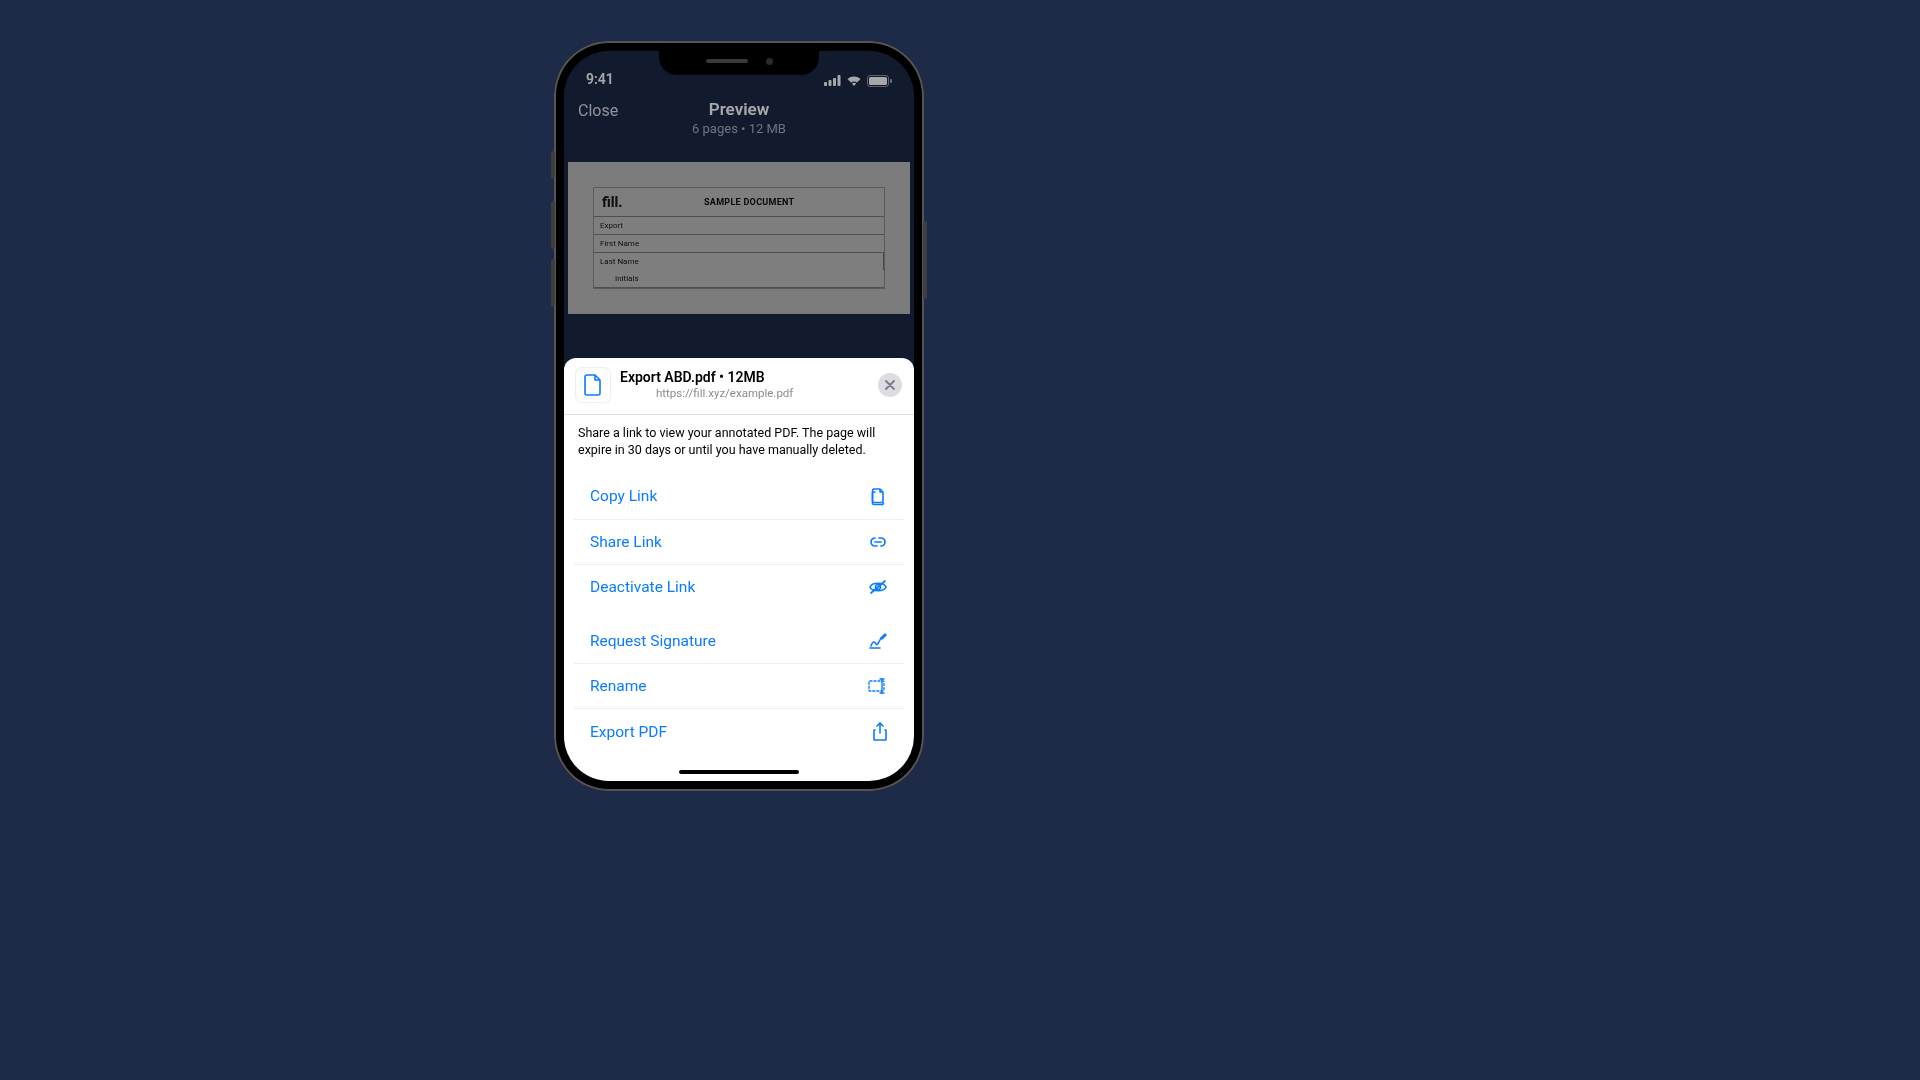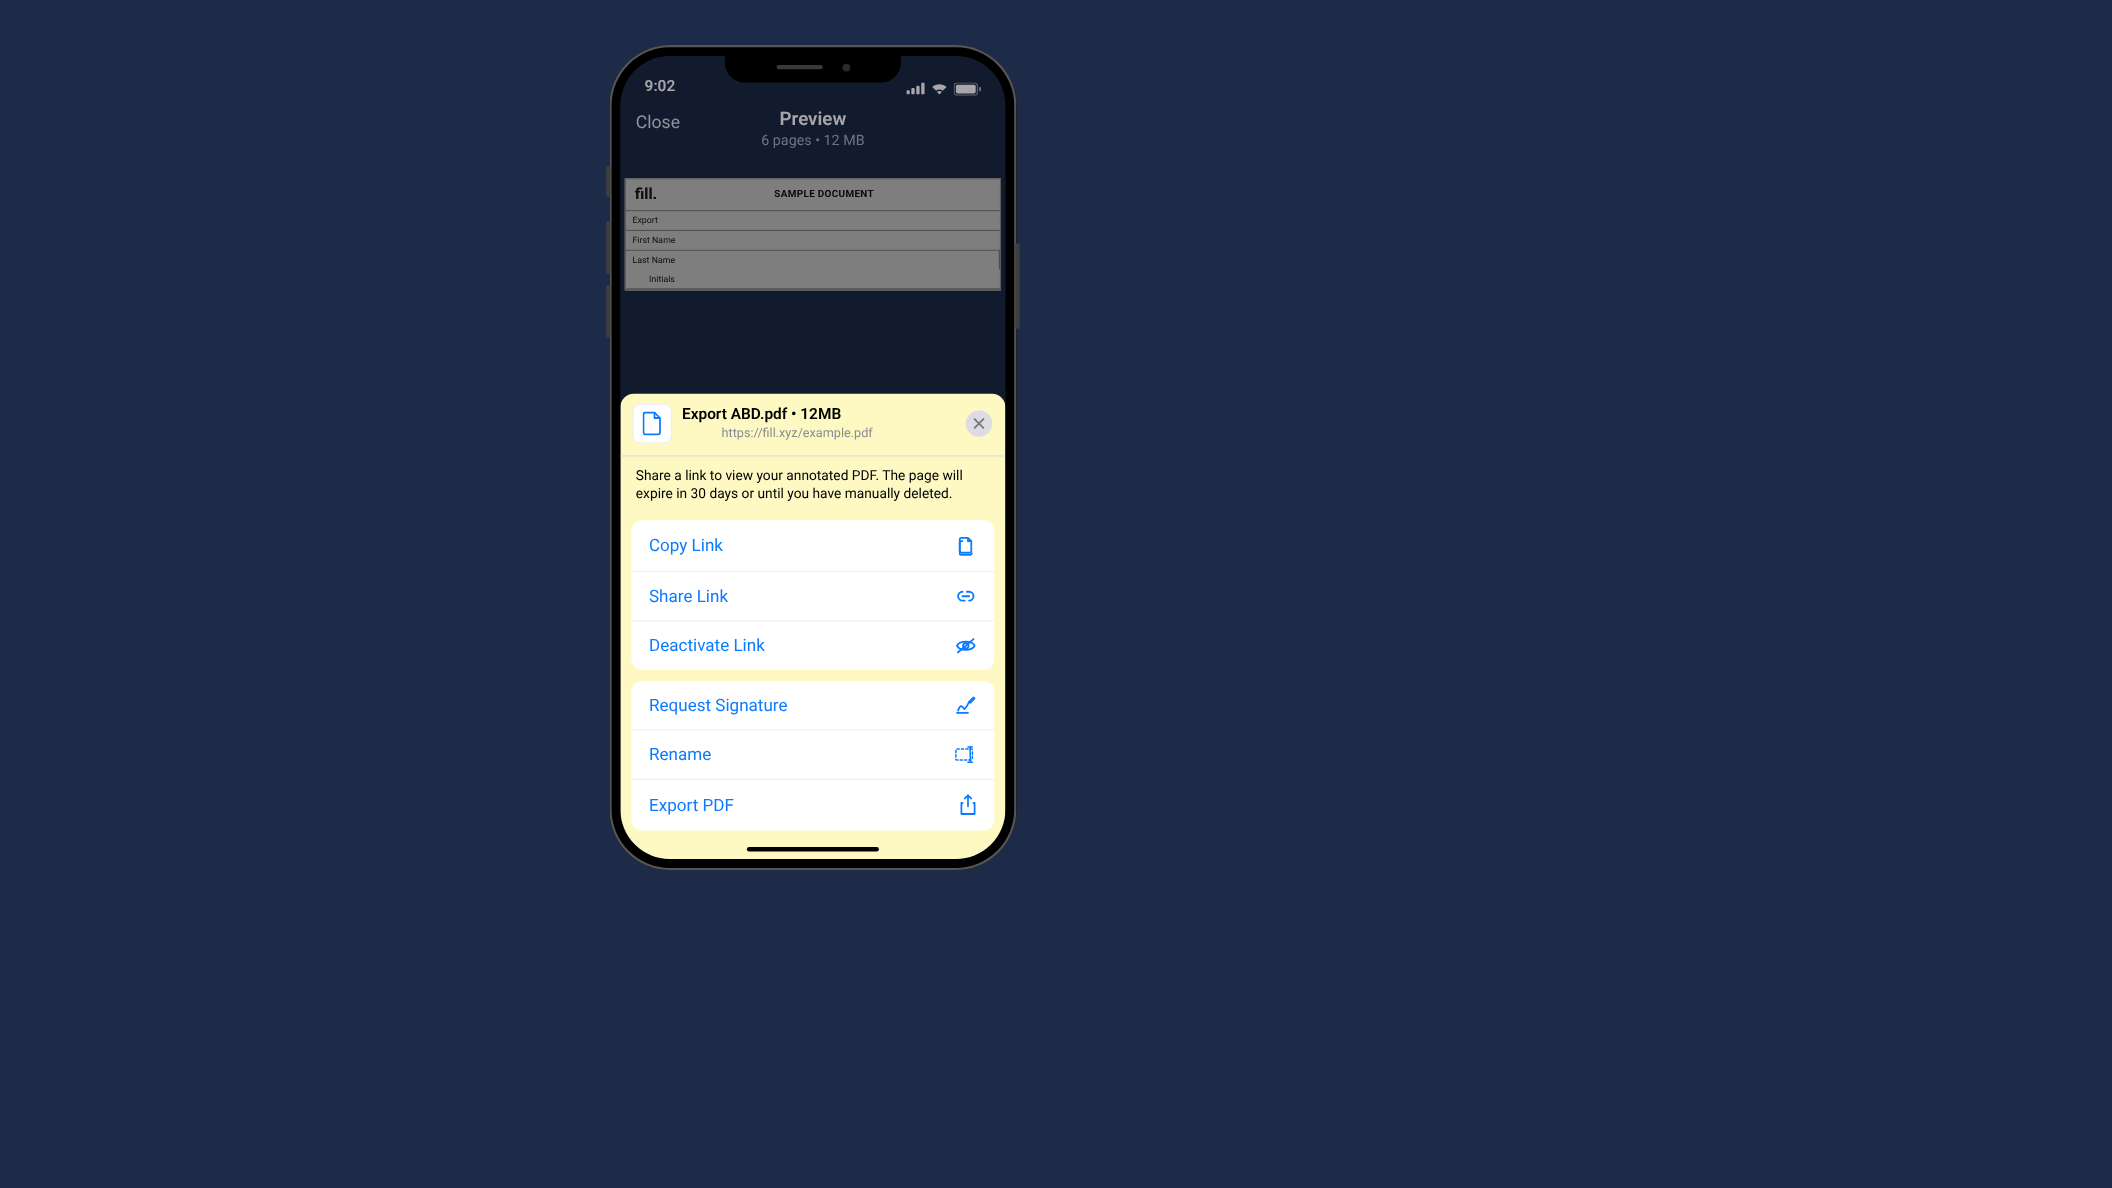--- a/index.html
+++ b/index.html
@@ -94,21 +94,21 @@
     color: #c9c9d4;
     font-weight: 400;
   }
   .nav-title { font-size: 17px; font-weight: 600; }
   .nav-sub { font-size: 13px; color: #9a9fb3; margin-top: 2px; }
 
   
   .doc-bg {
     background: #bfbfbf;
     margin: 0 4px;
-    padding: 0;
+    padding: 25px;
   }
   .doc-bg, .doc-bg * { filter: brightness(0.9); }
   .doc-card {
     background: #d8d8d8;
     border: 1px solid #9c9c9c;
   }
   .doc-head {
     display: flex;
     align-items: center;
     padding: 6px 8px;
@@ -122,21 +122,21 @@
   .doc-row-split > div:first-child { flex: 3; border-right: 1px solid #9c9c9c; padding: 4px 6px; }
   .doc-row-split > div:last-child { flex: 1; padding: 4px 6px; margin-left: 15px; }
 
   
   .dim-overlay { position: absolute; inset: 0; background: rgba(0,0,0,.28); }
   .sheet {
     position: absolute;
     bottom: 0;
     left: 0;
     right: 0;
-    background: #fef9c3;
+    background: #ffffff;
     border-radius: 12px 12px 0 0;
     padding-bottom: 26px;
   }
   .sheet-header {
     display: flex;
     align-items: center;
     padding: 10px 12px 12px;
     border-bottom: 1px solid #dcdce2;
     gap: 10px;
   }
@@ -201,21 +201,21 @@
   <div class="side-btn side-left-3"></div>
   <div class="side-btn side-right"></div>
   <div class="notch-inner">
     <div class="speaker"></div>
     <div class="camera"></div>
   </div>
 
   <div class="screen">
 
     <div class="statusbar">
-      <span>9:02</span>
+      <span>9:41</span>
       <div class="status-right">
         <span>
           <svg width="17" height="11" viewBox="0 0 17 11">
               <g fill="#e8e8ee">
                 <rect x="0" y="7" width="3" height="4" rx="1"></rect>
                 <rect x="4.5" y="5" width="3" height="6" rx="1"></rect>
                 <rect x="9" y="3" width="3" height="8" rx="1"></rect>
                 <rect x="13.5" y="0" width="3" height="11" rx="1"></rect>
               </g>
             </svg>

